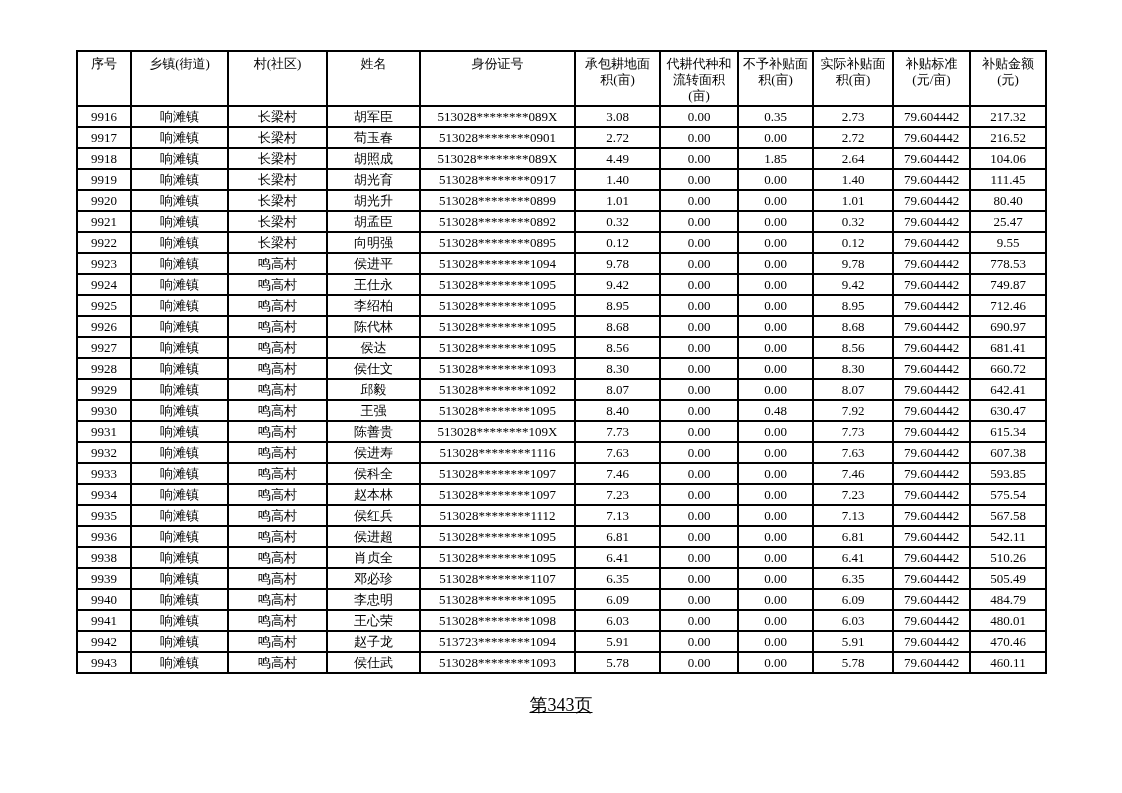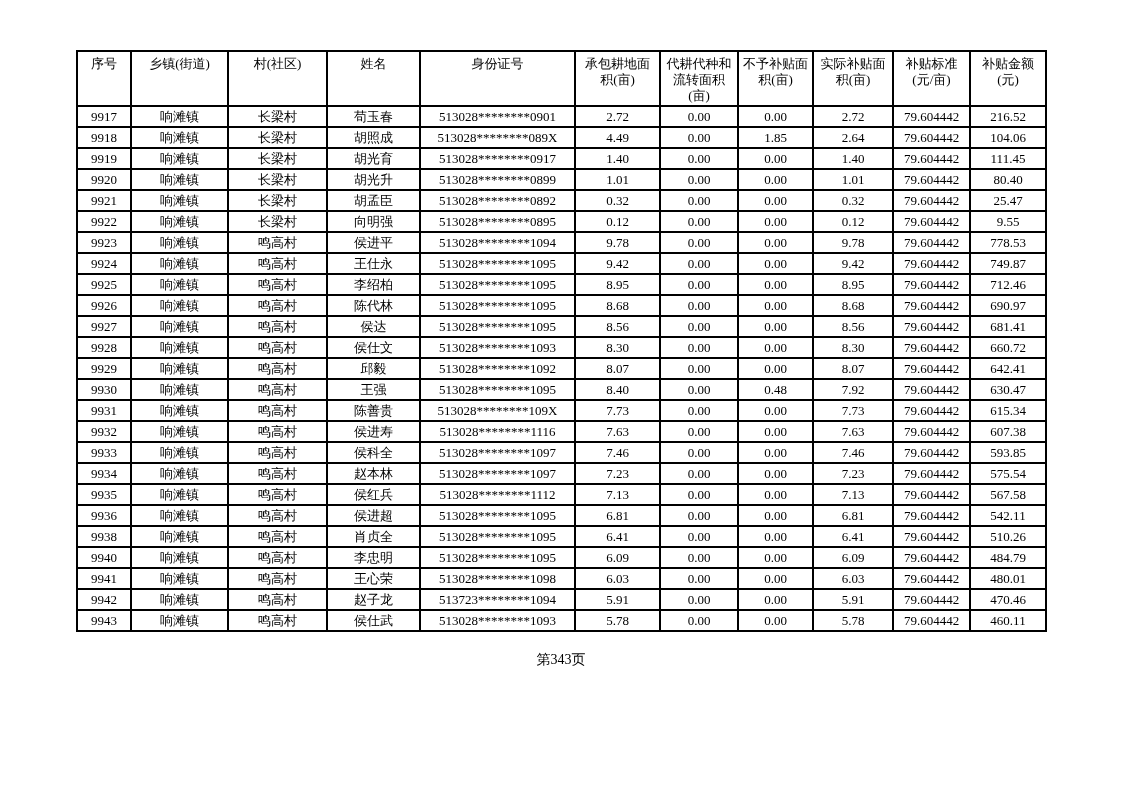--- a/index.html
+++ b/index.html
@@ -42,21 +42,22 @@
     height: 17px;
     padding: 1px 2px;
     font-size: 13px;
     line-height: 17px;
     white-space: nowrap;
   }
   .page-footer {
     margin-top: 19px;
     width: 1122px;
     text-align: center;
-    font-size: 14px;
+    font-size: 18px;
+    text-decoration: underline;
   }
 </style>
 </head>
 <body>
 
 <div class="sheet">
   <table class="subsidy">
       <colgroup>
         <col style="width: 54px;">
         <col style="width: 97px;">
@@ -87,20 +88,33 @@
           <th>实际补贴面
 积(亩)</th>
           <th>补贴标准
 (元/亩)</th>
           <th>补贴金额
 (元)</th>
         </tr>
       </thead>
       <tbody>
         <tr>
+          <td>9916</td>
+          <td>响滩镇</td>
+          <td>长梁村</td>
+          <td>胡军臣</td>
+          <td>513028********089X</td>
+          <td>3.08</td>
+          <td>0.00</td>
+          <td>0.35</td>
+          <td>2.73</td>
+          <td>79.604442</td>
+          <td>217.32</td>
+        </tr>
+        <tr>
           <td>9917</td>
           <td>响滩镇</td>
           <td>长梁村</td>
           <td>苟玉春</td>
           <td>513028********0901</td>
           <td>2.72</td>
           <td>0.00</td>
           <td>0.00</td>
           <td>2.72</td>
           <td>79.604442</td>
@@ -358,20 +372,33 @@
           <td>响滩镇</td>
           <td>鸣高村</td>
           <td>肖贞全</td>
           <td>513028********1095</td>
           <td>6.41</td>
           <td>0.00</td>
           <td>0.00</td>
           <td>6.41</td>
           <td>79.604442</td>
           <td>510.26</td>
+        </tr>
+        <tr>
+          <td>9939</td>
+          <td>响滩镇</td>
+          <td>鸣高村</td>
+          <td>邓必珍</td>
+          <td>513028********1107</td>
+          <td>6.35</td>
+          <td>0.00</td>
+          <td>0.00</td>
+          <td>6.35</td>
+          <td>79.604442</td>
+          <td>505.49</td>
         </tr>
         <tr>
           <td>9940</td>
           <td>响滩镇</td>
           <td>鸣高村</td>
           <td>李忠明</td>
           <td>513028********1095</td>
           <td>6.09</td>
           <td>0.00</td>
           <td>0.00</td>

